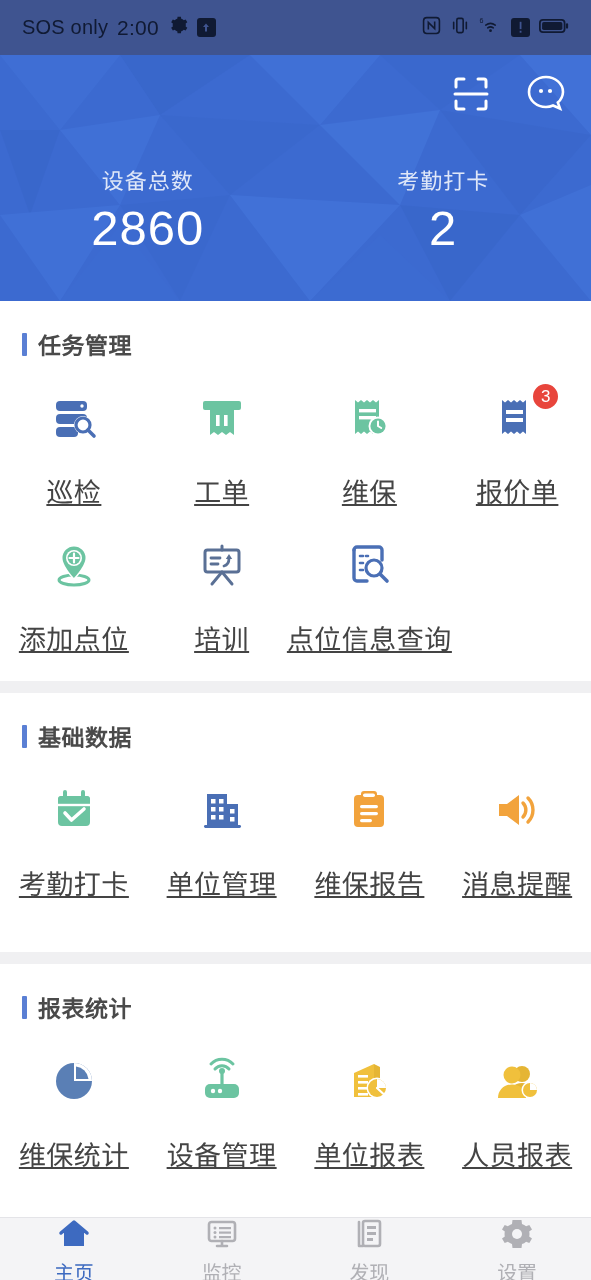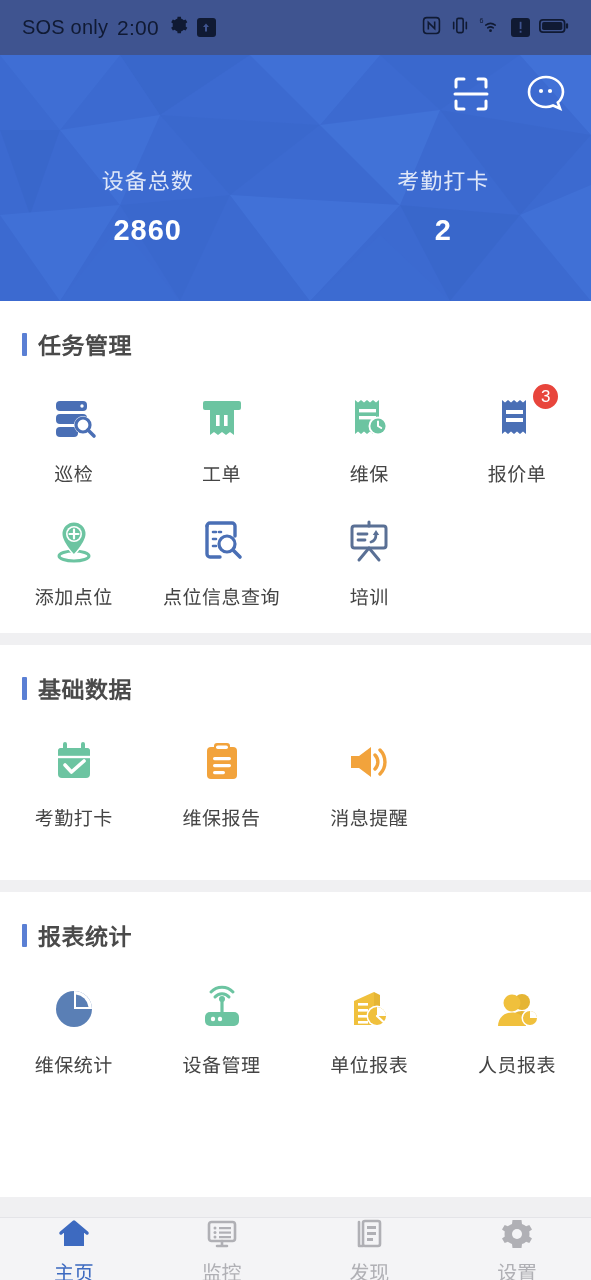--- a/index.html
+++ b/index.html
@@ -39,21 +39,21 @@
   .hero-actions{
     position:absolute; top:16px; right:22px;
     display:flex; align-items:center; gap:30px; z-index:3;
   }
   .hero-stats{
     position:absolute; left:0; right:0; top:108px;
     display:flex; z-index:3;
   }
   .stat{ flex:1; text-align:center; color:#fff; }
   .stat-label{ font-size:22px; color:#dfe7f8; letter-spacing:1px; }
-  .stat-value{ font-size:29px; margin-top:20px; font-weight:700; letter-spacing:1px; line-height:1.05; }
+  .stat-value{ font-size:49px; margin-top:8px; font-weight:400; letter-spacing:1px; line-height:1.05; }
 
   
   .content{
     position:absolute;
     top:301px; left:0; right:0; bottom:63px;
     background:#f0f0f2;
     overflow:hidden;
   }
   .section{ background:#fff; padding-bottom:10px; }
   .section + .section{ margin-top:12px; }
@@ -70,22 +70,22 @@
     display:flex; flex-direction:column; align-items:center;
     padding:12px 0 14px 0;
     position:relative;
   }
   .cell .ico{
     width:58px;height:58px;
     display:flex;align-items:center;justify-content:center;
     position:relative;
   }
   .cell .lbl{
-    margin-top:12px;
-    font-size:19px; color:#444; letter-spacing:.5px; white-space:nowrap;
+    margin-top:24px;
+    font-size:27px; color:#444; letter-spacing:.5px; white-space:nowrap;text-decoration:underline;
   }
   .badge{
     position:absolute; top:-7px; right:-14px;
     min-width:29px;height:29px;border-radius:50%;
     background:#e8453c; color:#fff;
     font-size:17px; display:flex;align-items:center;justify-content:center;
     border:2px solid #fff;
   }
 
   
@@ -281,45 +281,45 @@
             <circle cx="26" cy="19" r="6.4" fill="#6cc4a1"></circle>
             <path d="M26 14.5v9M21.5 19h9" stroke="#fff" stroke-width="2.2" stroke-linecap="round"></path>
           </svg>
         </div>
         <div class="lbl">添加点位</div>
       </div>
 
       <div class="cell">
         <div class="ico">
           <svg width="52" height="52" viewBox="0 0 52 52">
+            <rect x="9" y="11" width="34" height="22" rx="2.5" fill="none" stroke="#5a7095" stroke-width="3"></rect>
+            <path d="M26 11V7" stroke="#5a7095" stroke-width="3" stroke-linecap="round"></path>
+            <path d="M15 19h9M15 25h7" stroke="#5a7095" stroke-width="2.8" stroke-linecap="round"></path>
+            <path d="M28 27c4-1 5-4 5-8" fill="none" stroke="#5a7095" stroke-width="2.8" stroke-linecap="round"></path>
+            <path d="M33 15l3.2 5h-6.4z" fill="#5a7095"></path>
+            <path d="M26 33L16 45M26 33l10 12" stroke="#5a7095" stroke-width="3" stroke-linecap="round"></path>
+          </svg>
+        </div>
+        <div class="lbl">培训</div>
+      </div>
+
+      <div class="cell">
+        <div class="ico">
+          <svg width="52" height="52" viewBox="0 0 52 52">
             <path d="M11 11a3 3 0 013-3h22a3 3 0 013 3v10" fill="none" stroke="#4a6fb5" stroke-width="3.4" stroke-linecap="round"></path>
             <path d="M11 11v28a3 3 0 003 3h10" fill="none" stroke="#4a6fb5" stroke-width="3.4" stroke-linecap="round"></path>
             <path d="M17 17h8M17 24h6M17 31h4" stroke="#4a6fb5" stroke-width="2.6" stroke-linecap="round" stroke-dasharray="3 3"></path>
             <circle cx="31" cy="29" r="9" fill="#fff"></circle>
             <circle cx="31" cy="29" r="8" fill="none" stroke="#4a6fb5" stroke-width="3.2"></circle>
             <line x1="37.5" y1="35.5" x2="44" y2="42" stroke="#4a6fb5" stroke-width="3.6" stroke-linecap="round"></line>
           </svg>
         </div>
         <div class="lbl">点位信息查询</div>
       </div>
 
-      <div class="cell">
-        <div class="ico">
-          <svg width="52" height="52" viewBox="0 0 52 52">
-            <rect x="9" y="11" width="34" height="22" rx="2.5" fill="none" stroke="#5a7095" stroke-width="3"></rect>
-            <path d="M26 11V7" stroke="#5a7095" stroke-width="3" stroke-linecap="round"></path>
-            <path d="M15 19h9M15 25h7" stroke="#5a7095" stroke-width="2.8" stroke-linecap="round"></path>
-            <path d="M28 27c4-1 5-4 5-8" fill="none" stroke="#5a7095" stroke-width="2.8" stroke-linecap="round"></path>
-            <path d="M33 15l3.2 5h-6.4z" fill="#5a7095"></path>
-            <path d="M26 33L16 45M26 33l10 12" stroke="#5a7095" stroke-width="3" stroke-linecap="round"></path>
-          </svg>
-        </div>
-        <div class="lbl">培训</div>
-      </div>
-
       <div class="cell"></div>
     </div>
   </div>
 
   <div class="section">
     <div class="sec-head">
       <div class="sec-bar"></div>
       <div class="sec-title">基础数据</div>
     </div>
     <div class="grid">
@@ -331,20 +331,40 @@
             <rect x="10" y="12" width="32" height="6" rx="3" fill="#6cc4a1"></rect>
             <path d="M17 8v8M35 8v8" stroke="#6cc4a1" stroke-width="4" stroke-linecap="round"></path>
             <line x1="10" y1="21" x2="42" y2="21" stroke="#fff" stroke-width="2.4"></line>
             <path d="M17 29l6.5 7L36 25" fill="none" stroke="#fff" stroke-width="3.6" stroke-linecap="round" stroke-linejoin="round"></path>
           </svg>
         </div>
         <div class="lbl">考勤打卡</div>
       </div>
 
 
+      <div class="cell">
+        <div class="ico">
+          <svg width="52" height="52" viewBox="0 0 52 52">
+            <rect x="11" y="10" width="20" height="32" fill="#4a6fb5"></rect>
+            <rect x="31" y="20" width="11" height="22" fill="#4a6fb5"></rect>
+            <rect x="8" y="41" width="37" height="3" rx="1.4" fill="#4a6fb5"></rect>
+            <g fill="#fff">
+              <rect x="15" y="15" width="4.5" height="4.5"></rect>
+              <rect x="23" y="15" width="4.5" height="4.5"></rect>
+              <rect x="15" y="23" width="4.5" height="4.5"></rect>
+              <rect x="23" y="23" width="4.5" height="4.5"></rect>
+              <rect x="15" y="31" width="4.5" height="4.5"></rect>
+              <rect x="23" y="31" width="4.5" height="4.5"></rect>
+              <rect x="34" y="25" width="4.5" height="4.5"></rect>
+              <rect x="34" y="33" width="4.5" height="4.5"></rect>
+            </g>
+          </svg>
+        </div>
+        <div class="lbl">单位管理</div>
+      </div>
 
       <div class="cell">
         <div class="ico">
           <svg width="52" height="52" viewBox="0 0 52 52">
             <rect x="11" y="11" width="30" height="32" rx="4" fill="#f2a33c"></rect>
             <rect x="18" y="7" width="16" height="7" rx="3" fill="#f2a33c"></rect>
             <rect x="20" y="9.5" width="12" height="3.6" rx="1.8" fill="#fff"></rect>
             <rect x="17" y="21" width="18" height="3.2" rx="1.6" fill="#fff"></rect>
             <rect x="17" y="28" width="18" height="3.2" rx="1.6" fill="#fff"></rect>
             <rect x="17" y="35" width="12" height="3.2" rx="1.6" fill="#fff"></rect>

